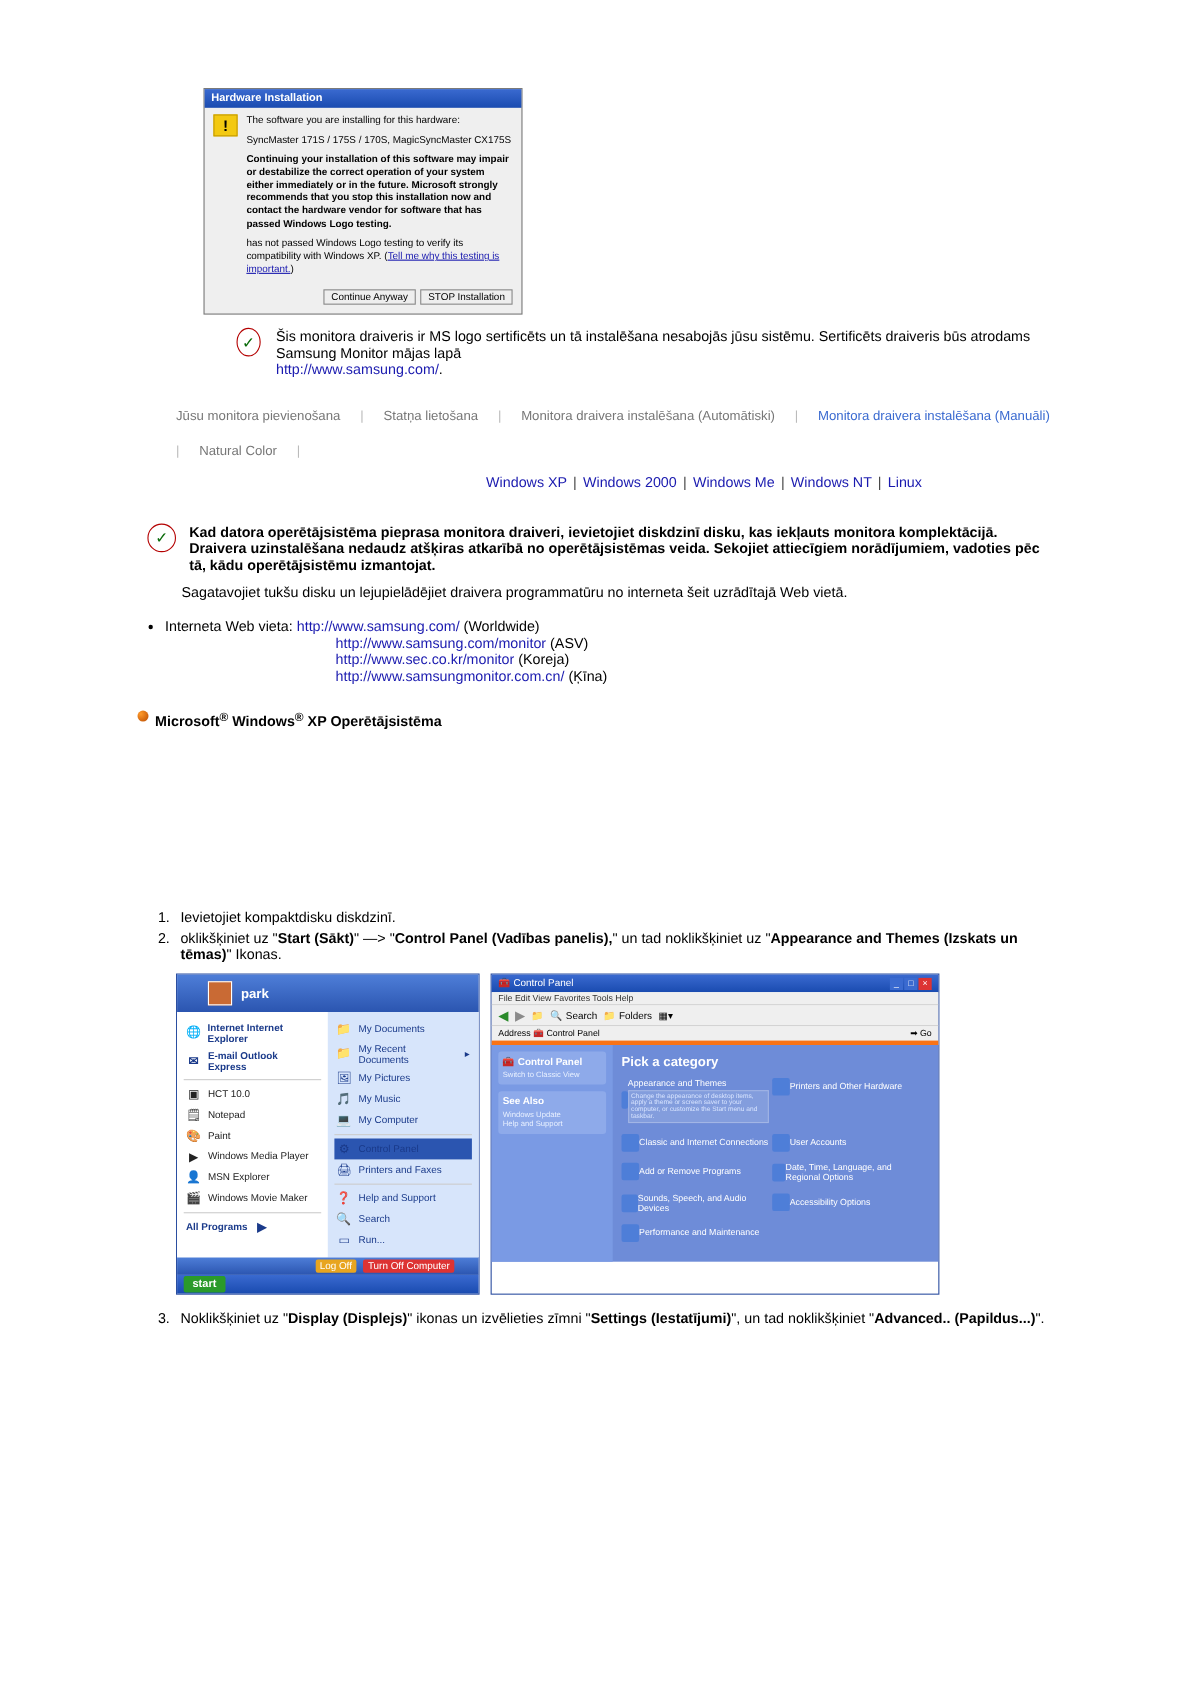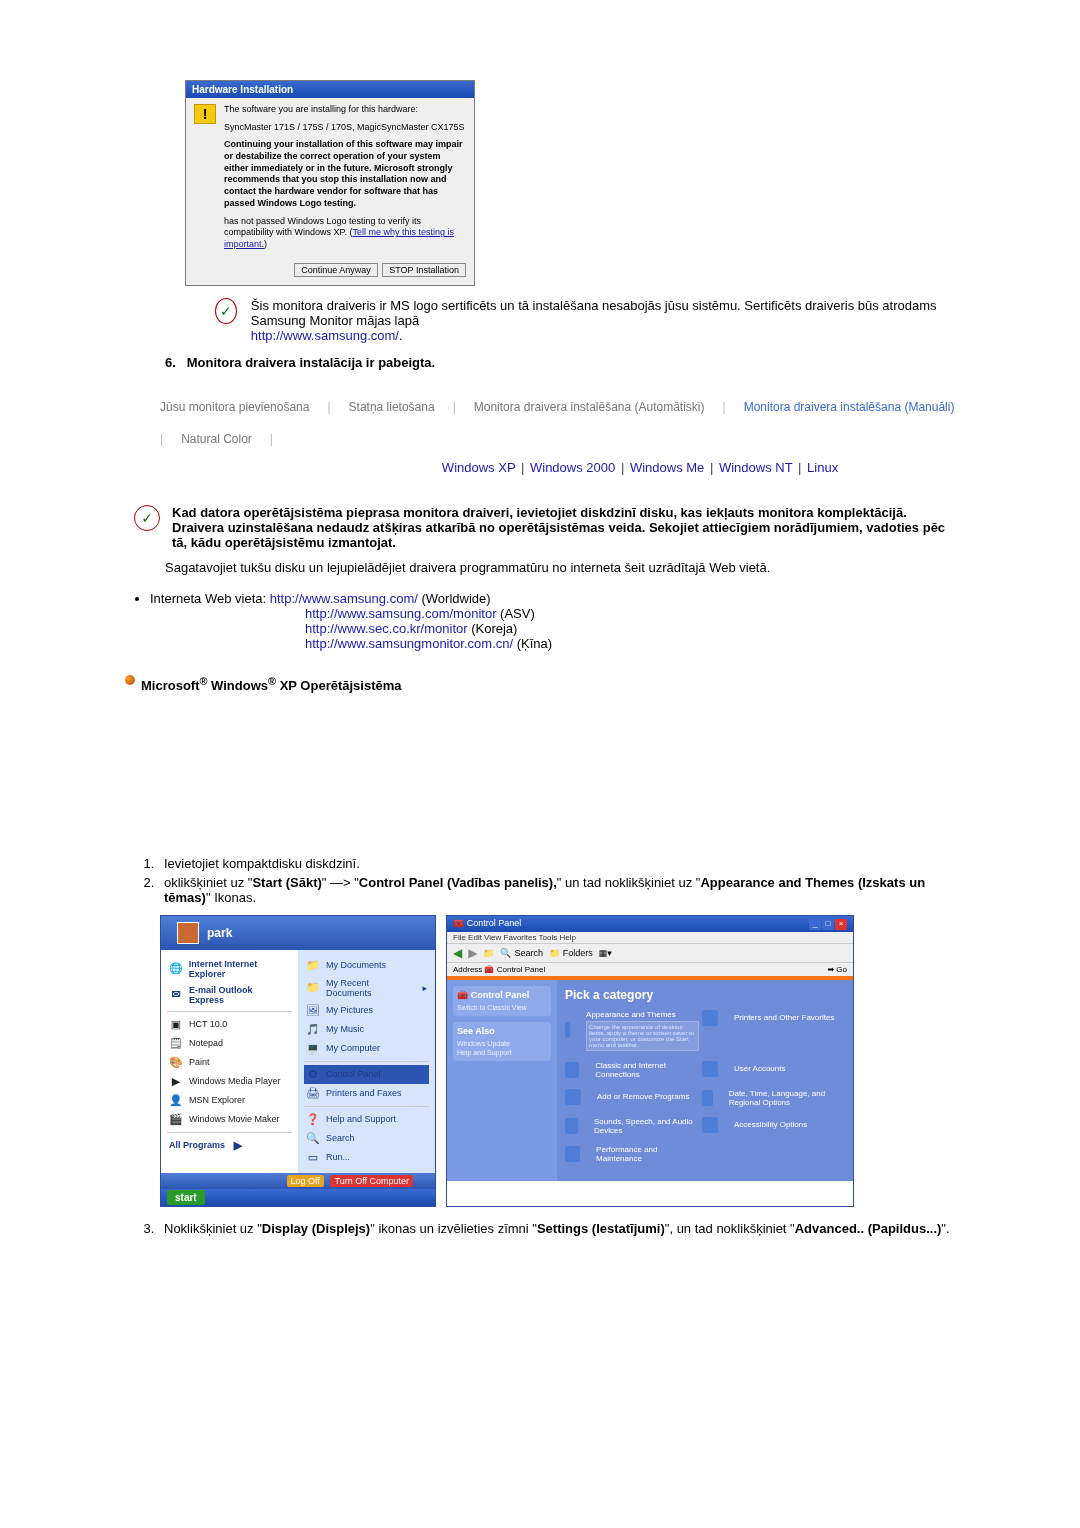--- a/index.html
+++ b/index.html
@@ -43,21 +43,21 @@
 .xp-head { display: flex; align-items: flex-start; gap: 6px; margin: 24px 0 8px 5px; font-weight: bold; }
 .orb { width: 10px; height: 10px; border-radius: 50%; background: radial-gradient(circle at 30% 30%, #ff9a2a, #b94a00); display: inline-block; }
 
 .gap260 { height: 145px; }
 
 ol.steps { margin-left: 38px; margin-top: 10px; }
 ol.steps li { margin-bottom: 4px; padding-left: 6px; }
 
 .xp-shots { display: flex; gap: 10px; margin: 10px 0 14px 40px; }
 .startmenu { width: 276px; font-size: 9px; border: 1px solid #2b4ea0; }
-.sm-top { background: linear-gradient(#4e7ed8,#2b55b0); color: #fff; padding: 6px 16px; font-weight: bold; font-size: 12px; display:flex; align-items:center; gap:8px;}
+.sm-top { background: linear-gradient(#4e7ed8,#2b55b0); color: #fff; padding: 6px 28px; font-weight: bold; font-size: 12px; display:flex; align-items:center; gap:8px;}
 .sm-avatar { width:22px; height:22px; background:#c96a34; border:1px solid #fff; }
 .sm-body { display: flex; background: #fff; }
 .sm-left { width: 50%; background: #fff; padding: 6px; }
 .sm-right { width: 50%; background: #d7e5fb; padding: 6px; }
 .sm-item { display: flex; align-items: center; gap: 6px; padding: 3px 2px; color: #222; }
 .sm-item.blue { color: #1a3a8a; font-weight: bold; }
 .sm-item.sel { background: #2b55b0; color: #fff; }
 .sm-right .sm-item { color: #1a3a8a; }
 .sm-ico { display:inline-block; font-size:11px; width:14px; text-align:center;}
 .sm-hr { border-top:1px solid #ccc; margin:3px 0; }
@@ -75,21 +75,21 @@
 .cp-toolbar { background:#efefef; padding:2px 6px; font-size:9px; display:flex; gap:6px; align-items:center; border-bottom:1px solid #ccc;}
 .cp-toolbar .nav{ color:#2a8a2a; font-size:12px;}
 .cp-addr { background:#efefef; padding:2px 6px; font-size:8px; border-bottom:4px solid #f97316; display:flex; justify-content:space-between;}
 .cp-body { display:flex; background:#6e8cd8; min-height:150px; }
 .cp-side { width:110px; background:#7a9ae4; padding:6px; color:#fff; }
 .cp-sidebox { background:#8eaaea; border-radius:3px; padding:4px; margin-bottom:6px; }
 .cp-sidebox h4{ font-size:9px; margin-bottom:3px;}
 .cp-sidebox div{ font-size:7px; color:#e8f0ff; padding:1px 0;}
 .cp-main { flex:1; padding:8px; color:#fff; }
 .cp-main h3 { font-size:12px; margin-bottom:8px; }
-.cp-cat { display:inline-flex; align-items:center; gap:16px; width:48%; font-size:8px; margin-bottom:10px; vertical-align:top;}
+.cp-cat { display:inline-flex; align-items:center; gap:0; width:48%; font-size:8px; margin-bottom:10px; vertical-align:top;}
 .cp-cat .ci{ width:16px;height:16px; background:#4e7ed8; border-radius:2px; display:inline-block;}
 .cp-sub { font-size:6px; color:#d8e4ff; background:rgba(255,255,255,.15); padding:2px; margin-top:2px; border:1px solid rgba(255,255,255,.25);}
 
 </style>
 </head>
 <body>
 
 <div class="page">
 
   <div class="hw-dialog">
@@ -112,24 +112,20 @@
   </div>
 
   <div class="cert-row">
     <div class="cert-icon">✓</div>
     <div>
       <span>Šis monitora draiveris ir MS logo sertificēts un tā instalēšana nesabojās jūsu sistēmu. Sertificēts draiveris būs atrodams Samsung Monitor mājas lapā</span><br>
       <a class="link">http://www.samsung.com/</a><span>.</span>
     </div>
   </div>
 
-  <div class="step6">
-    <span>6.</span>&nbsp;&nbsp;
-    <span>Monitora draivera instalācija ir pabeigta.</span>
-  </div>
 
   <div class="tabs">
     <span class="tab">Jūsu monitora pievienošana</span>
       <span class="sep">|</span>
     <span class="tab">Statņa lietošana</span>
       <span class="sep">|</span>
     <span class="tab">Monitora draivera instalēšana (Automātiski)</span>
       <span class="sep">|</span>
     <span class="tab active">Monitora draivera instalēšana (Manuāli)</span>
       <span class="sep">|</span>
@@ -314,21 +310,21 @@
         </div>
         <div class="cp-main">
           <h3>Pick a category</h3>
           <div>
             <span class="cp-cat">
                 <span class="ci"></span>
                 <span><span>Appearance and Themes</span><div class="cp-sub">Change the appearance of desktop items, apply a theme or screen saver to your computer, or customize the Start menu and taskbar.</div></span>
               </span>
             <span class="cp-cat">
                 <span class="ci"></span>
-                <span>Printers and Other Favorites</span>
+                <span>Printers and Other Hardware</span>
               </span>
             <span class="cp-cat">
                 <span class="ci"></span>
                 <span>Classic and Internet Connections</span>
               </span>
             <span class="cp-cat">
                 <span class="ci"></span>
                 <span>User Accounts</span>
               </span>
             <span class="cp-cat">

